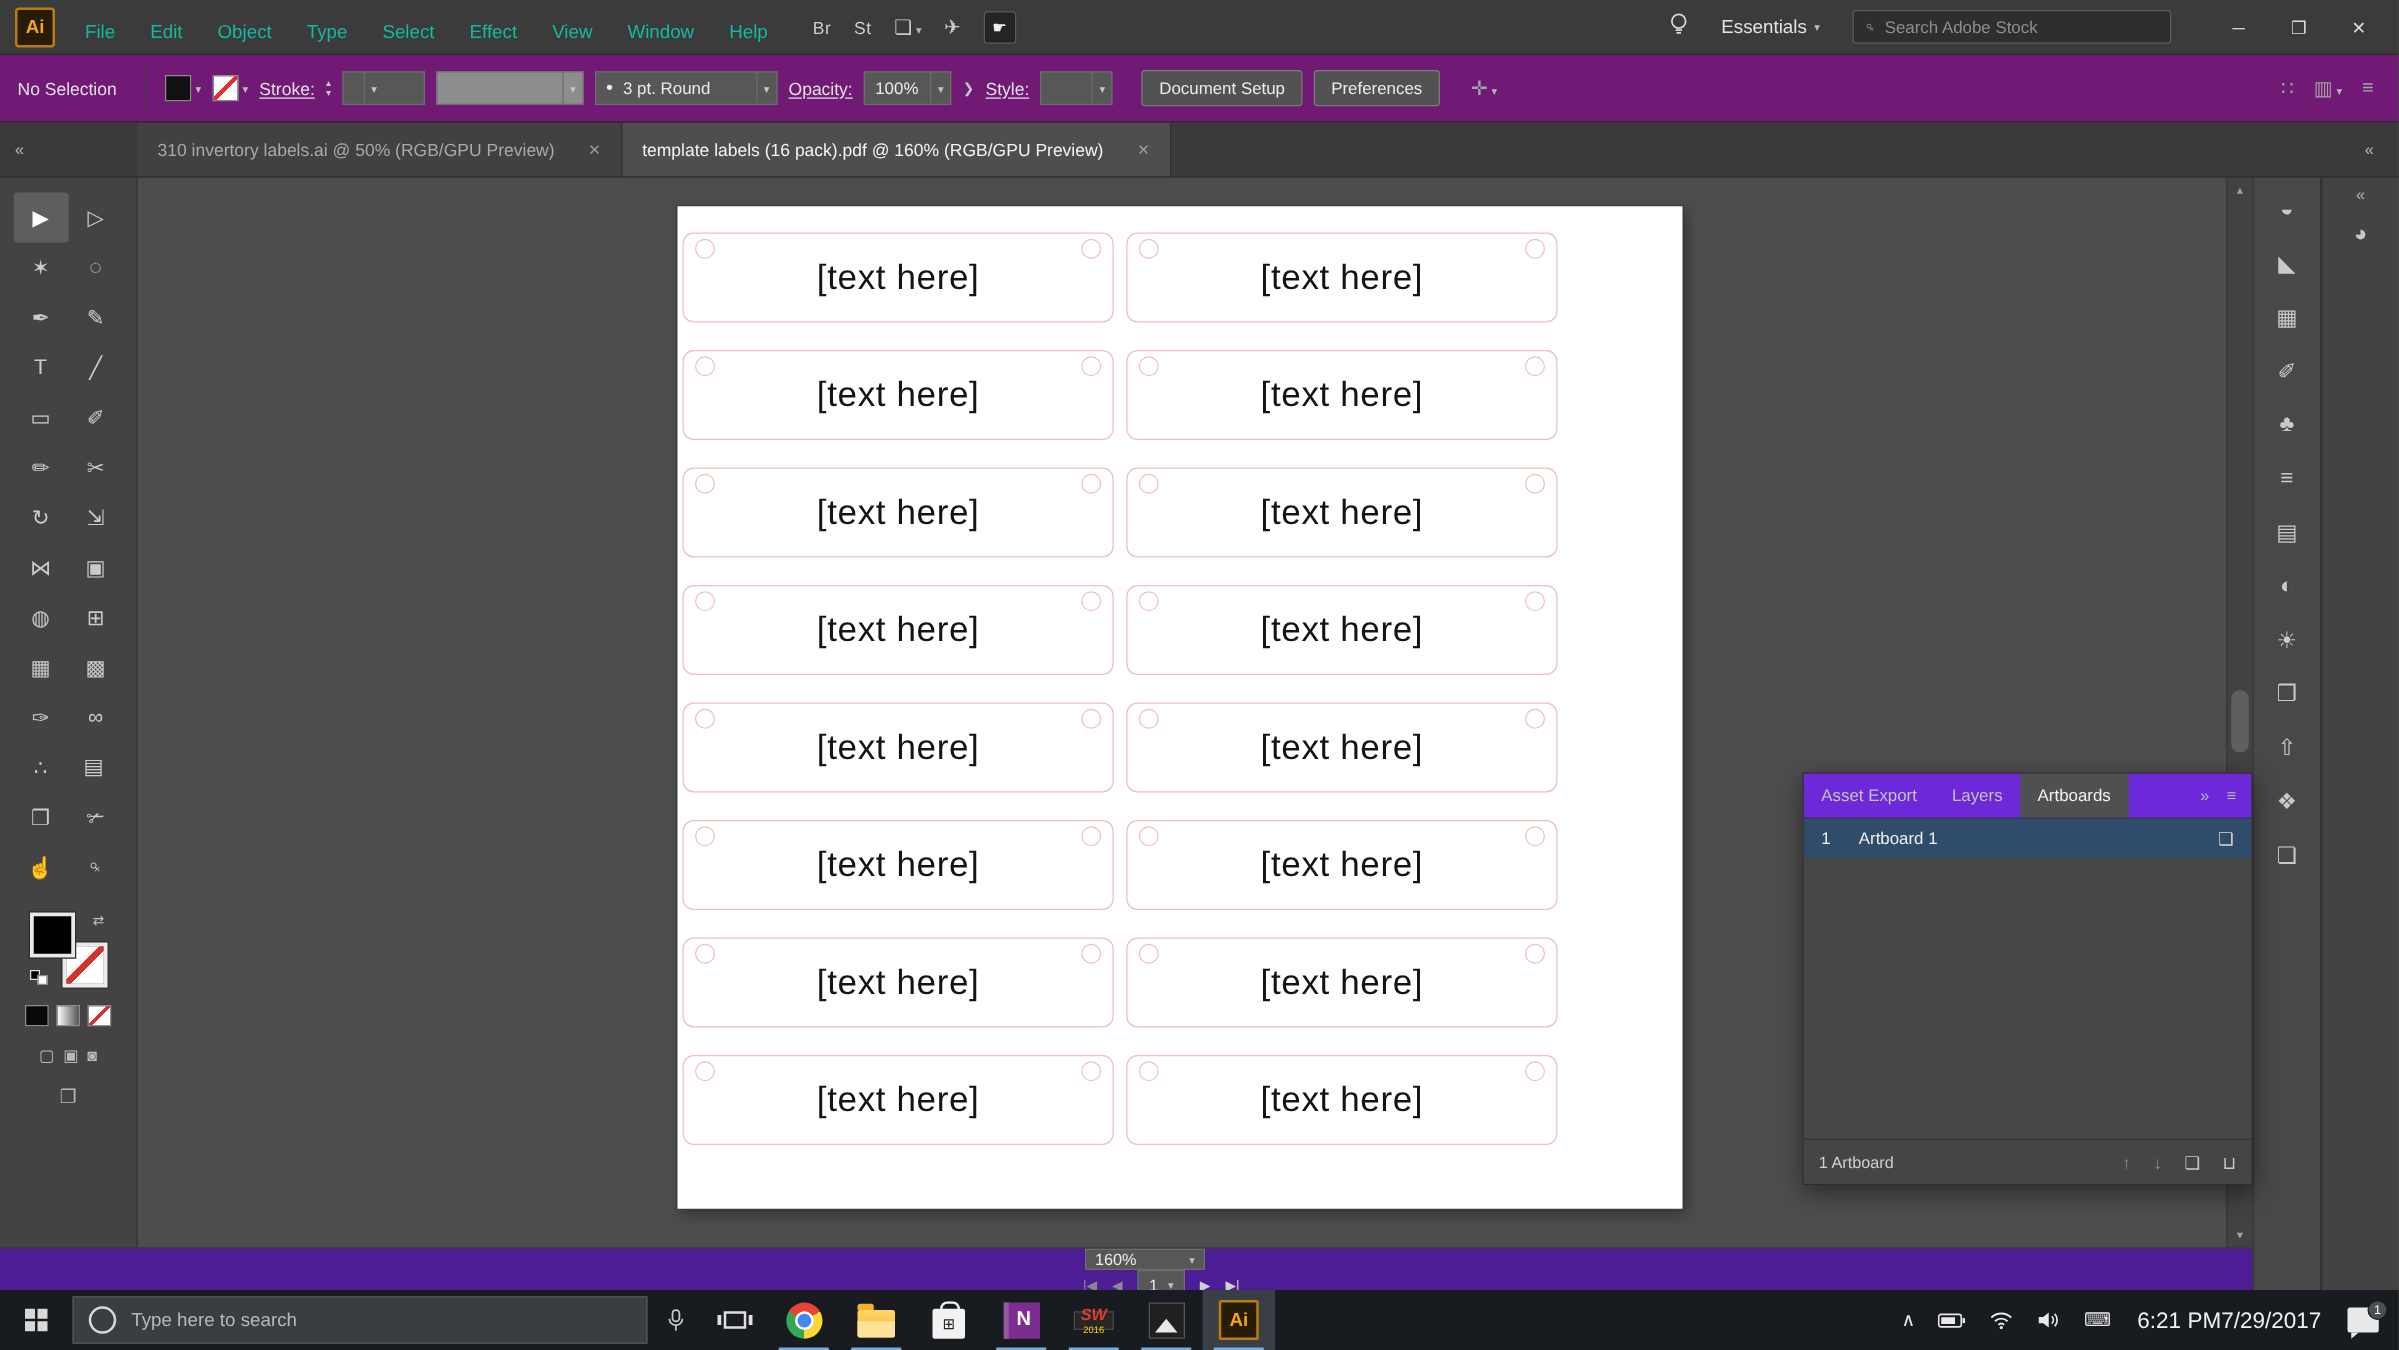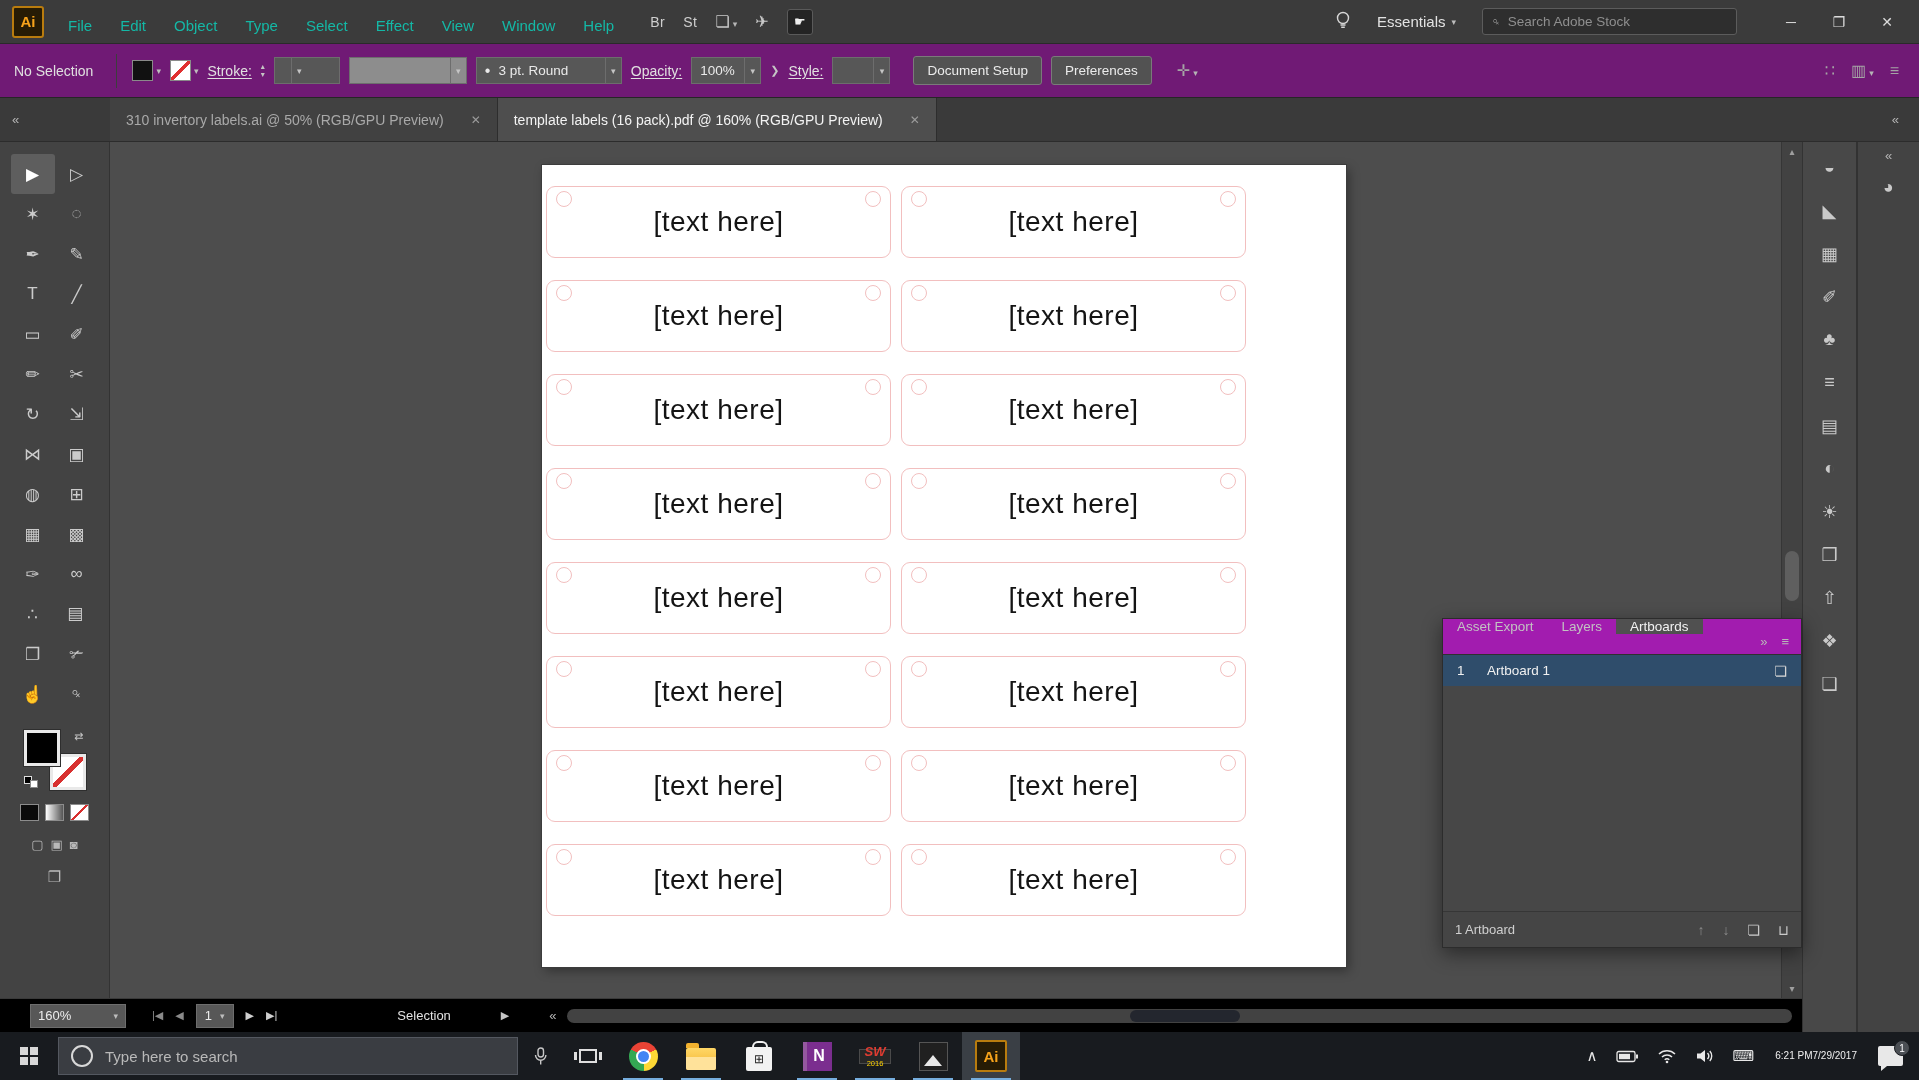--- a/index.html
+++ b/index.html
@@ -113,23 +113,23 @@
 
   
   .vscroll { position:absolute; right:117px; width:21px; top:0; bottom:34px; background:#424242;
              border-left:1px solid #363636; z-index:5; display:flex; flex-direction:column; align-items:center; }
   .vs-arrow { font-size:10px; color:#9f9f9f; padding:4px 0; }
   .vs-track { position:relative; flex:1; width:100%; }
   .vthumb { position:absolute; left:3px; right:3px; top:390px; height:50px; background:#5f5f5f; border-radius:7px; }
   .vs-bottom { margin-top:auto; }
 
   
-  .statusrow { position:absolute; left:0; right:117px; bottom:0; height:34px; background:#000000;
+  .statusrow { position:absolute; left:0; right:117px; bottom:0; height:34px; background:#4c1d95;
                border-top:1px solid #3a3a3a; display:flex; align-items:center; padding-left:30px;
-               font-size:13px; z-index:6; }
+               font-size:13px; z-index:6;flex-direction:column; }
   .zoom-dd { display:flex; align-items:center; height:24px; background:#575757; border:1px solid #6d6d6d;
              width:96px; justify-content:space-between; padding:0 7px; color:#ececec; }
   .nav { display:flex; align-items:center; gap:12px; margin-left:26px; color:#cfcfcf; font-size:11px; }
   .nav .dim { color:#8a8a8a; }
   .nav-field { display:flex; align-items:center; gap:8px; background:#575757; border:1px solid #6d6d6d;
                height:24px; padding:0 8px; color:#ececec; font-size:13px; }
   .status-display { margin-left:120px; display:flex; align-items:center; gap:50px; color:#e2e2e2; }
   .hs-collapse { margin-left:40px; color:#b5b5b5; }
   .hscroll { flex:1; height:14px; margin:0 10px; background:#424242; border-radius:7px; position:relative; }
   .hthumb { position:absolute; top:1px; bottom:1px; left:46%; width:110px; background:#23262e; border-radius:6px; }
@@ -140,21 +140,21 @@
                  flex-direction:column; align-items:center; padding-top:4px; }
   .dock-strip2 { width:63px; background:#434343; border-left:2px solid #323232; display:flex;
                  flex-direction:column; align-items:center; padding-top:2px; }
   .dock-btn { width:44px; height:43px; display:flex; align-items:center; justify-content:center;
               color:#c9c9c9; font-size:18px; border-radius:3px; }
   .dock-collapse { color:#b5b5b5; font-size:13px; height:22px; display:flex; align-items:center; }
 
   
   .panel { position:absolute; left:1442px; top:618px; width:360px; height:330px; background:#464646;
            border:1px solid #2c2c2c; box-shadow:0 6px 18px rgba(0,0,0,0.45); z-index:10; }
-  .panel-head { height:36px; background:#a21caf; display:flex; align-items:stretch; border-bottom:1px solid #303030;flex-direction:column; }
+  .panel-head { height:36px; background:#6d28d9; display:flex; align-items:stretch; border-bottom:1px solid #303030; }
   .panel-tabs { display:flex; }
   .ptab { padding:0 14px; display:flex; align-items:center; font-size:13.5px; color:#c2c2c2; }
   .ptab.active { background:#505050; color:#f2f2f2; }
   .panel-head-icons { margin-left:auto; display:flex; align-items:center; gap:14px; padding-right:12px;
                       color:#b8b8b8; font-size:13px; }
   .panel-list { position:absolute; top:36px; bottom:36px; left:0; right:0; background:#474747; }
   .prow { height:31px; display:flex; align-items:center; background:#2f4d6b; color:#f0f0f0; font-size:13.5px; }
   .pnum { width:44px; text-align:left; padding-left:14px; }
   .pname { flex:1; }
   .picon { padding-right:14px; color:#d6d6d6; font-size:14px; }
@@ -207,21 +207,21 @@
   .photo-ic { width:29px; height:29px; background:#202020; border:1px solid #555; display:flex;
               align-items:flex-end; justify-content:center; overflow:hidden; }
   .photo-ic .mountain { width:0; height:0; border-left:9px solid transparent; border-right:9px solid transparent;
                         border-bottom:11px solid #e8e8e8; margin-bottom:4px; }
   .aitask-ic { width:32px; height:32px; background:#271c05; border:2px solid #b97c0e; border-radius:2px;
                color:#f7a31b; font-weight:bold; font-size:15px; display:flex; align-items:center; justify-content:center; }
   .tb-spacer { flex:1; }
   .tray { display:flex; align-items:center; height:48px; }
   .tray-btn { height:48px; padding:0 9px; display:flex; align-items:center; justify-content:center; color:#e8e8e8; }
   .tray-glyph { font-size:15px; color:#e8e8e8; }
-  .clock { text-align:center; font-size:10px; color:#f0f0f0; line-height:16px; padding:0 12px; }
+  .clock { text-align:center; font-size:18px; color:#f0f0f0; line-height:16px; padding:0 12px; }
   .notif { position:relative; width:25px; height:20px; background:#e8e8e8; border-radius:2px; }
   .notif::after { content:""; position:absolute; bottom:-5px; left:3px; border-left:6px solid #e8e8e8;
                   border-bottom:5px solid transparent; }
   .badge { position:absolute; right:-7px; top:-6px; width:16px; height:16px; background:#4b4f54;
            border:1px solid #181b1f; border-radius:50%; color:#fff; font-size:10px; display:flex;
            align-items:center; justify-content:center; }
 </style>
 </head>
 <body>
 

